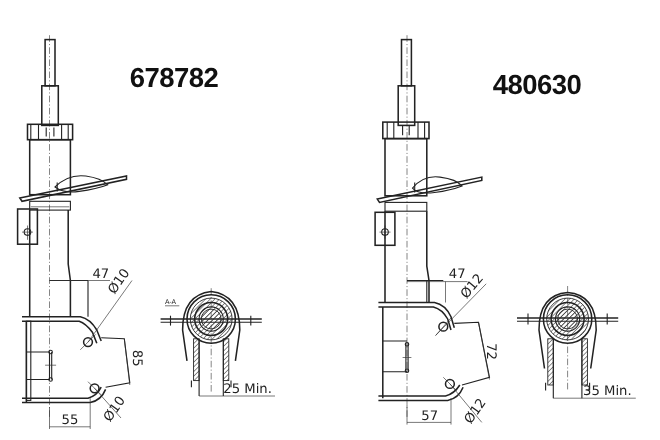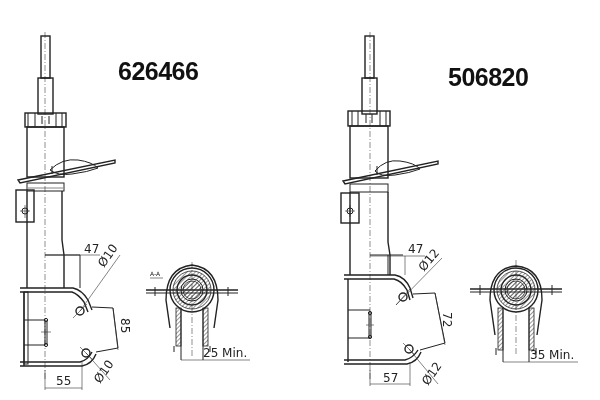--- a/index.html
+++ b/index.html
@@ -172,14 +172,14 @@
     <circle class="hatch" cx="516" cy="290" r="9"></circle>
     <rect class="hatch" x="498" y="308" width="5" height="42"></rect>
     <rect class="hatch" x="529" y="308" width="5" height="42"></rect>
     <path class="ln" d="M503 308 L503 362 M529 308 L529 362"></path>
     <path class="ln" d="M496 348 L496 355 M536 348 L536 355"></path>
     <line class="thin" x1="503" y1="362" x2="578" y2="362"></line>
     <text class="dim" x="530" y="359">35 Min.</text>
   </g>
 </svg>
 
-<div class="part-no" style="left:118px; top:57px;">626466</div>
-<div class="part-no" style="left:448px; top:63px;">506820</div>
+<div class="part-no" style="left:118px; top:57px;">678782</div>
+<div class="part-no" style="left:448px; top:63px;">480630</div>
 
 </body></html>

